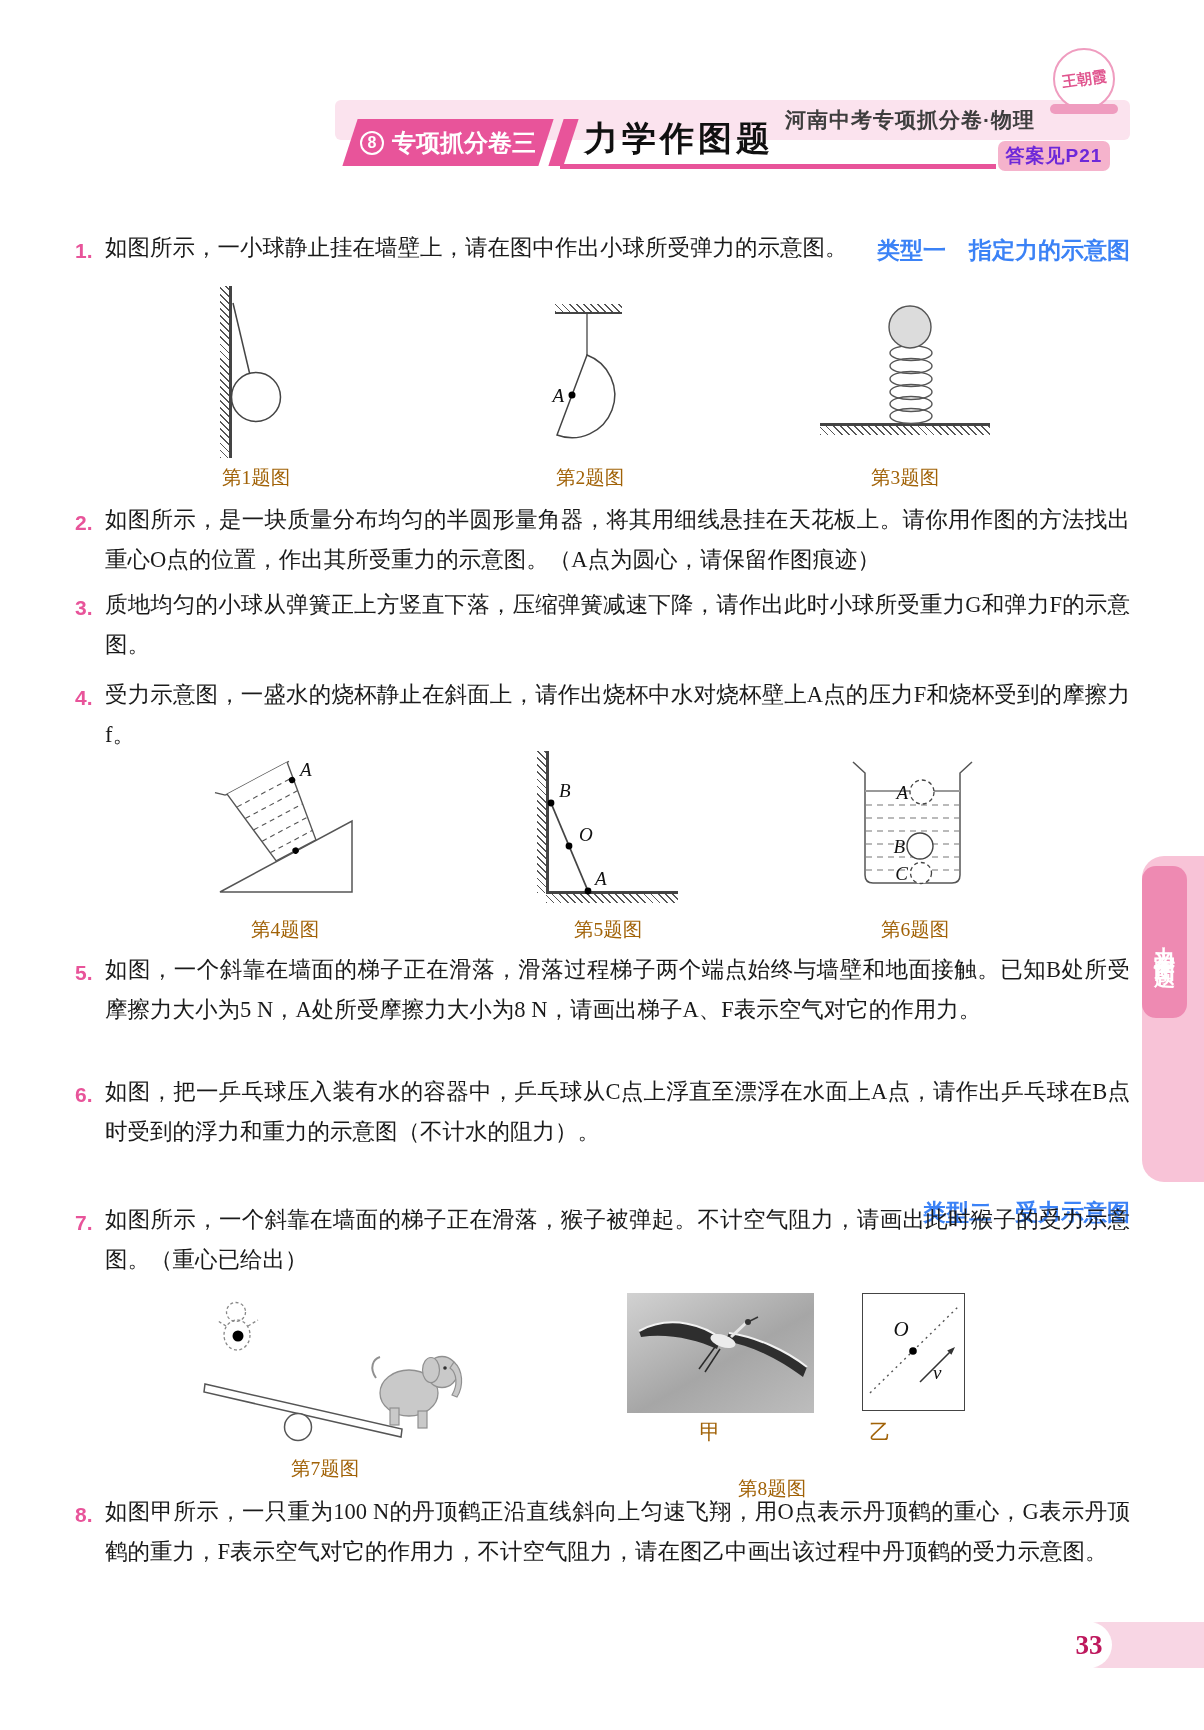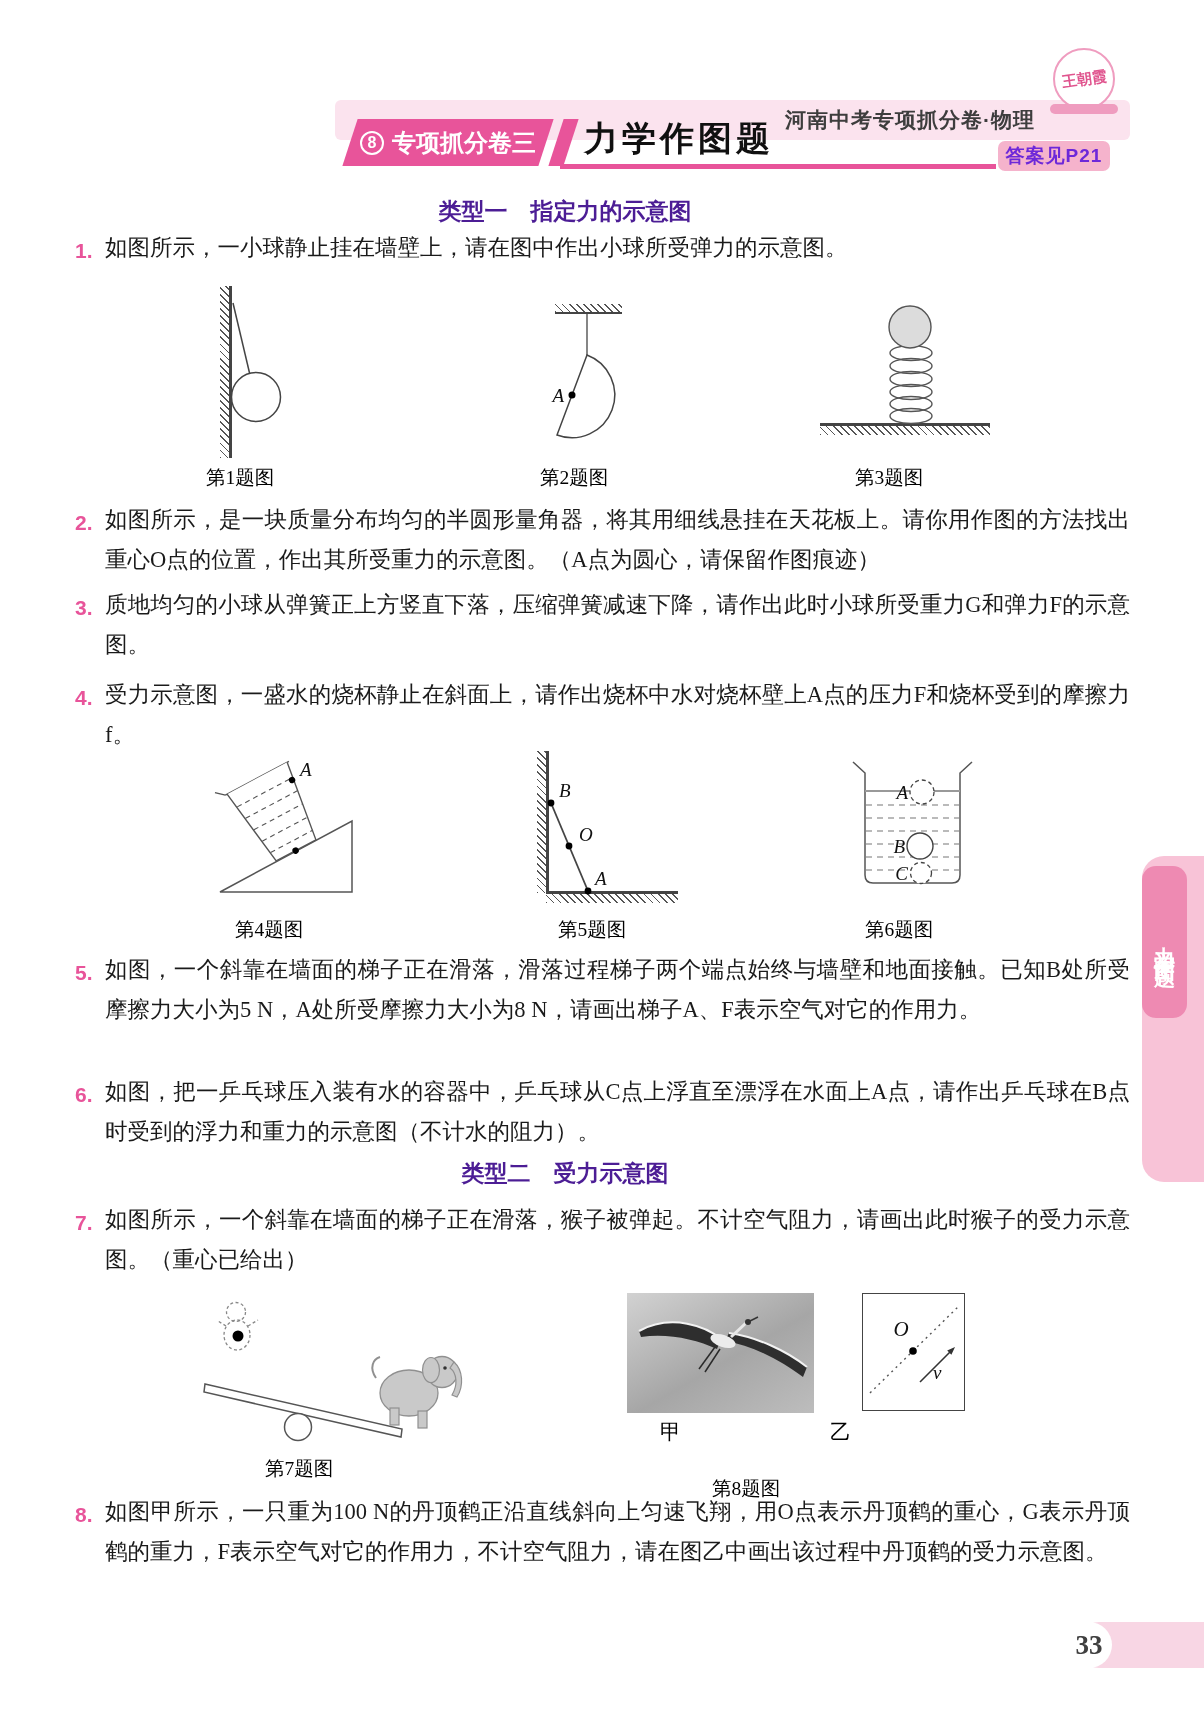--- a/index.html
+++ b/index.html
@@ -28,53 +28,53 @@
                  align-items:center; justify-content:center; font-size:16px; }
   .banner-tail { left:556px; top:119px; width:15px; height:47px; background:#e8549a; transform:skewX(-18deg); }
   .page-title { left:584px; top:116px; font-family:"Liberation Sans",sans-serif; font-weight:700;
                 font-size:34px; letter-spacing:4px; color:#101010; }
   .title-underline { left:560px; top:164px; width:436px; height:5px; background:#e8549a; }
   .answer-badge { left:998px; top:141px; width:112px; height:30px; background:#f5b3cc; border-radius:7px;
                   color:#6d28d9; font-family:"Liberation Sans",sans-serif; font-weight:700; font-size:19px;
                   display:flex; align-items:center; justify-content:center; letter-spacing:1px; }
 
   
-  .sec-head { left:0; width:1130px; text-align:center; font-family:"Liberation Sans",sans-serif;
-              font-weight:700; font-size:23px; color:#4c1d95; }
+  .sec-head { left:0; width:1130px; text-align:right; font-family:"Liberation Sans",sans-serif;
+              font-weight:700; font-size:23px; color:#3b82f6;margin-top:39px; }
 
   
   .q { left:75px; width:1055px; display:flex; font-size:22.5px; line-height:40px; }
   .qn { width:30px; flex:none; color:#e8549a; font-family:"Liberation Sans",sans-serif;
         font-weight:700; font-size:21px; padding-top:3px; }
   .qt { flex:1; text-align:justify; }
 
   
   .fig { overflow:visible; }
   .hatch45 { background:repeating-linear-gradient(45deg,#555 0px,#555 1.3px,transparent 1.3px,transparent 5px); }
   .solidline { background:#444; }
-  .caption { text-align:left; font-size:19.5px; color:#000000; }
+  .caption { text-align:center; font-size:19.5px; color:#a16207; }
   svg { position:absolute; left:0; top:0; overflow:visible; }
   svg text { font-family:"Liberation Serif",serif; font-style:italic; font-size:19px; fill:#111; }
   .photo { background:linear-gradient(150deg,#d2d2d2,#a6a6a6 55%,#bdbdbd); }
   .ybox { border:1.5px solid #444; background:#fff; }
 
   
   .side-tab { left:1142px; top:856px; width:62px; height:326px; background:#f8c3d7;
               border-radius:22px 0 0 22px; }
   .side-tab-in { position:absolute; left:0; top:10px; width:45px; height:152px; background:#ee8ab2;
                  border-radius:14px; display:flex; align-items:center; justify-content:center;
                  writing-mode:vertical-rl; text-orientation:upright; color:#fff;
                  font-family:"Liberation Sans",sans-serif; font-weight:700; font-size:21px; letter-spacing:5px; }
 
   
   .page-bar { left:1076px; top:1622px; width:128px; height:46px; background:#f8d6e4;
               border-radius:23px 0 0 23px; }
   .page-circle { left:1066px; top:1622px; width:46px; height:46px; border-radius:50%; background:#fff;
                  display:flex; align-items:center; justify-content:center;
-                 font-weight:700; font-size:27px; color:#404040; }
+                 font-weight:700; font-size:27px; color:#be185d; }
 </style>
 </head>
 <body>
 
 <div class="abs band">
   <div class="series">河南中考专项抓分卷·物理</div>
 </div>
 <div class="abs logo">
   <span class="logo-inner">王朝霞</span>
 </div>

